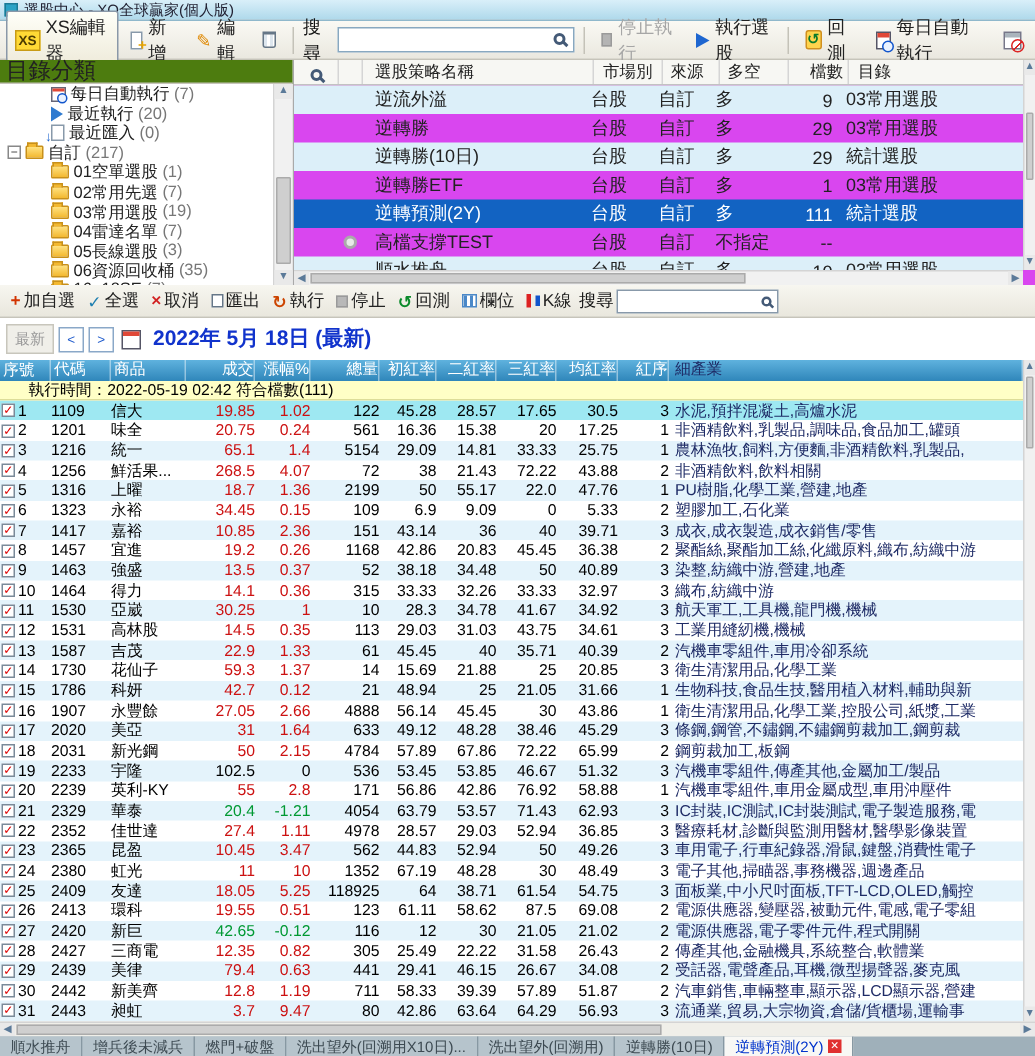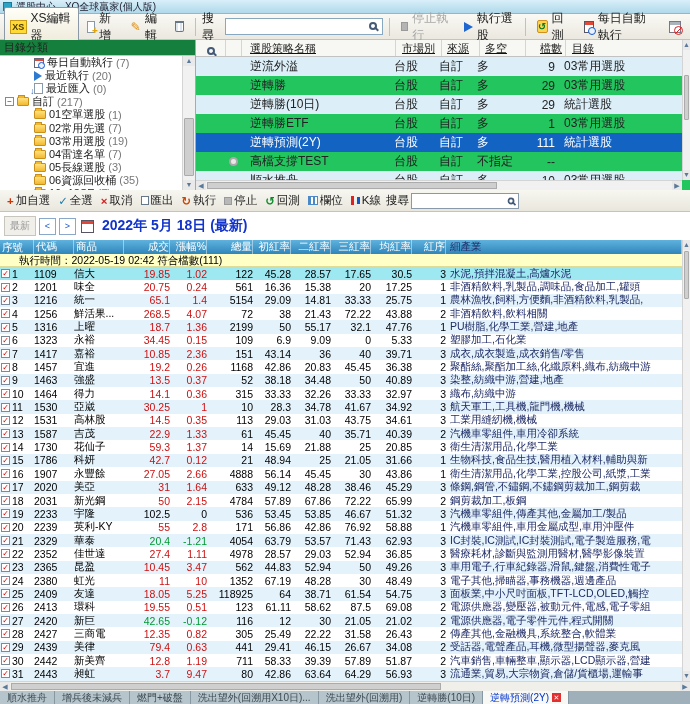--- a/index.html
+++ b/index.html
@@ -33,42 +33,42 @@
   .i-cal1 { position:relative; width:12px; height:12px; background:#FFF; border:1px solid #556; }
   .i-cal1::before { content:""; position:absolute; top:0; left:0; right:0; height:3px; background:#E04838; }
   .i-cal1::after { content:""; position:absolute; right:-3px; bottom:-3px; width:6px; height:6px; border:1px solid #1155CC; border-radius:50%; background:#EAF2FF; }
   .i-caloff { position:relative; width:12px; height:12px; background:#FFF; border:1px solid #778; }
   .i-caloff::before { content:""; position:absolute; top:0; left:0; right:0; height:3px; background:#AAB4BC; }
   .i-caloff::after { content:""; position:absolute; right:-3px; bottom:-3px; width:7px; height:7px; border:1px solid #D22; border-radius:50%; background:linear-gradient(135deg,transparent 44%,#D22 44% 56%,transparent 56%); }
 
   
   .panels { position:absolute; top:40px; left:0; right:0; height:150px; display:flex; }
   .tree-panel { position:relative; width:196px; background:#FFF; border-right:1px solid #A9A9A9; }
-  .tree-header { height:16px; background:#15803d; border-bottom:1px solid #C6C4BA; font-size:11px; line-height:15px; padding-left:4px; color:#222; }
+  .tree-header { height:16px; background:#4d7c0f; border-bottom:1px solid #C6C4BA; font-size:15px; line-height:15px; padding-left:4px; color:#222; }
   .tree-body { position:absolute; top:16px; left:0; right:13px; bottom:0; overflow:hidden; background:#FFF; }
   .tree-item { height:13.1px; display:flex; align-items:center; gap:3px; font-size:11px; white-space:nowrap; color:#222; }
   .tree-item .cnt { color:#777; }
   .lvl0 { padding-left:5px; } .lvl1 { padding-left:34px; }
   .expander { width:9px; height:9px; border:1px solid #888; background:#FFF; font-size:8px; line-height:7px; text-align:center; color:#333; flex:none; }
   .i-folder { position:relative; width:12px; height:9px; background:linear-gradient(#FFE280,#F3B830); border:1px solid #C8901A; border-radius:1px; flex:none; }
   .i-folder::before { content:""; position:absolute; top:-3px; left:0; width:5px; height:2px; background:#F3B830; border:1px solid #C8901A; border-bottom:none; }
   .i-cal2 { position:relative; width:10px; height:10px; background:#FFF; border:1px solid #667; flex:none; }
   .i-cal2::before { content:""; position:absolute; top:0; left:0; right:0; height:2px; background:#E04838; }
   .i-cal2::after { content:""; position:absolute; right:-2px; bottom:-2px; width:5px; height:5px; border:1px solid #1155CC; border-radius:50%; background:#EAF2FF; }
   .i-run { width:0; height:0; border-left:8px solid #2E7AD0; border-top:5px solid transparent; border-bottom:5px solid transparent; flex:none; }
   .i-import { position:relative; width:9px; height:11px; background:#FFF; border:1px solid #8899AA; flex:none; }
   .i-import::after { content:"↓"; position:absolute; left:-5px; bottom:-3px; color:#1E66D0; font-size:9px; font-weight:bold; }
 
   .vscroll { position:absolute; background:#F1F1F1; border-left:1px solid #D4D4D4; }
   .hscroll { position:absolute; background:#F1F1F1; border-top:1px solid #D4D4D4; }
   .sb-arrow { position:absolute; width:100%; text-align:center; font-size:7px; color:#5B7A99; line-height:10px; background:#E9E9E9; }
   .sb-thumb { position:absolute; background:#CFCFCF; border:1px solid #ABABAB; border-radius:1px; }
   .tree-scroll { top:16px; right:0; bottom:0; width:13px; }
 
-  .strategy-panel { position:relative; flex:1; background:#22c55e; overflow:hidden;text-decoration:underline; }
+  .strategy-panel { position:relative; flex:1; background:#d946ef; overflow:hidden; }
   .s-header { height:17px; display:flex; background:#F7F7F3; border-bottom:1px solid #C2C2C2; font-size:11px; color:#222; align-items:center; }
   .s-header > div { border-right:1px solid #D5D5D5; height:100%; line-height:16px; overflow:hidden; white-space:nowrap; }
   .sc-btn { width:30px; text-align:center; padding-top:3px; }
   .sc-bullet { width:16px; }
   .sc-name { flex:1; padding-left:8px; }
   .sc-market { width:46px; padding-left:6px; }
   .sc-source { width:38px; padding-left:5px; }
   .sc-side { width:46px; padding-left:5px; }
   .sc-count { width:40px; text-align:right; padding-right:3px; }
   .sc-dir { width:124px; padding-left:6px; }
@@ -499,21 +499,21 @@
             <span class="cbx">✓</span>
             <span>5</span>
           </div>
           <div class="c-code">1316</div>
           <div class="c-name">上曜</div>
           <div class="c-price up">18.7</div>
           <div class="c-chg up">1.36</div>
           <div class="c-vol">2199</div>
           <div class="c-r1">50</div>
           <div class="c-r2">55.17</div>
-          <div class="c-r3">32.1</div>
+          <div class="c-r3">22.0</div>
           <div class="c-avg">47.76</div>
           <div class="c-rank">1</div>
           <div class="c-ind">PU樹脂,化學工業,營建,地產</div>
         </div>
         <div class="r-row">
           <div class="c-seq">
             <span class="cbx">✓</span>
             <span>6</span>
           </div>
           <div class="c-code">1323</div>

